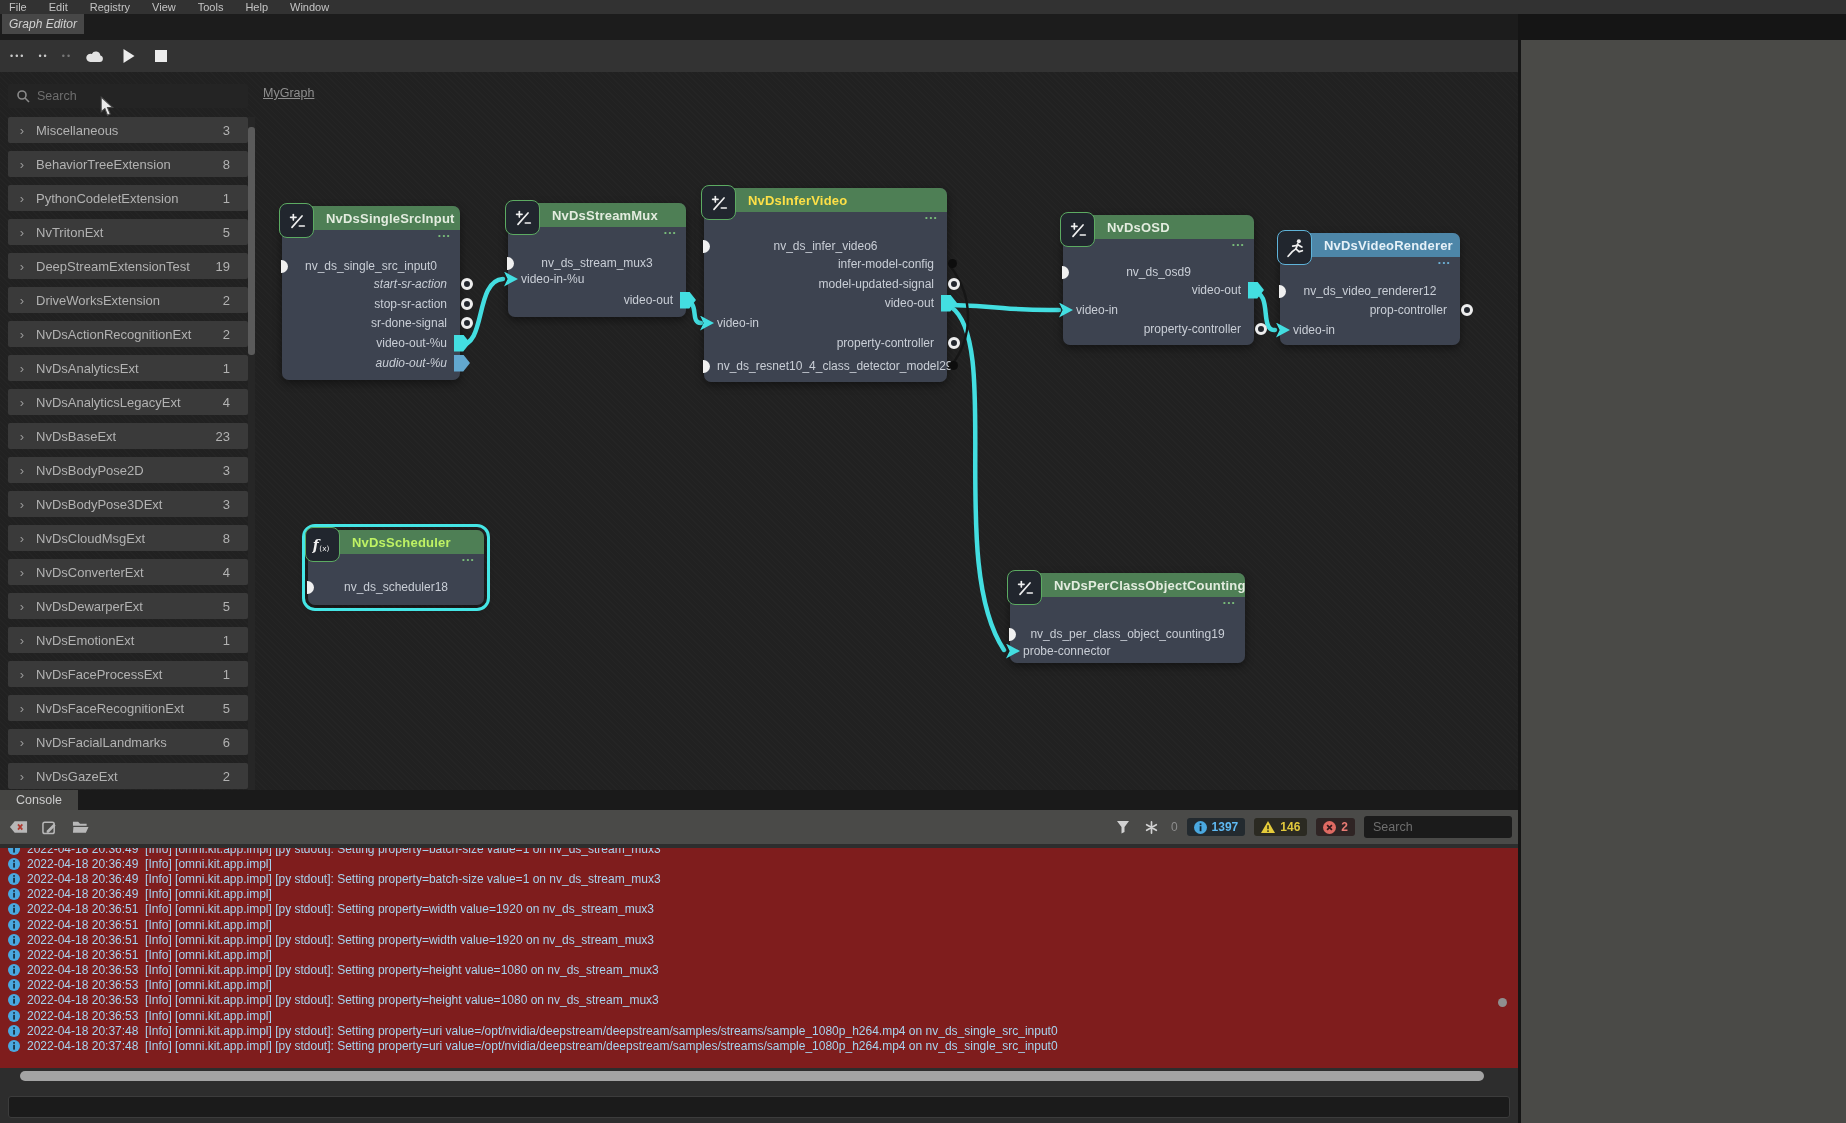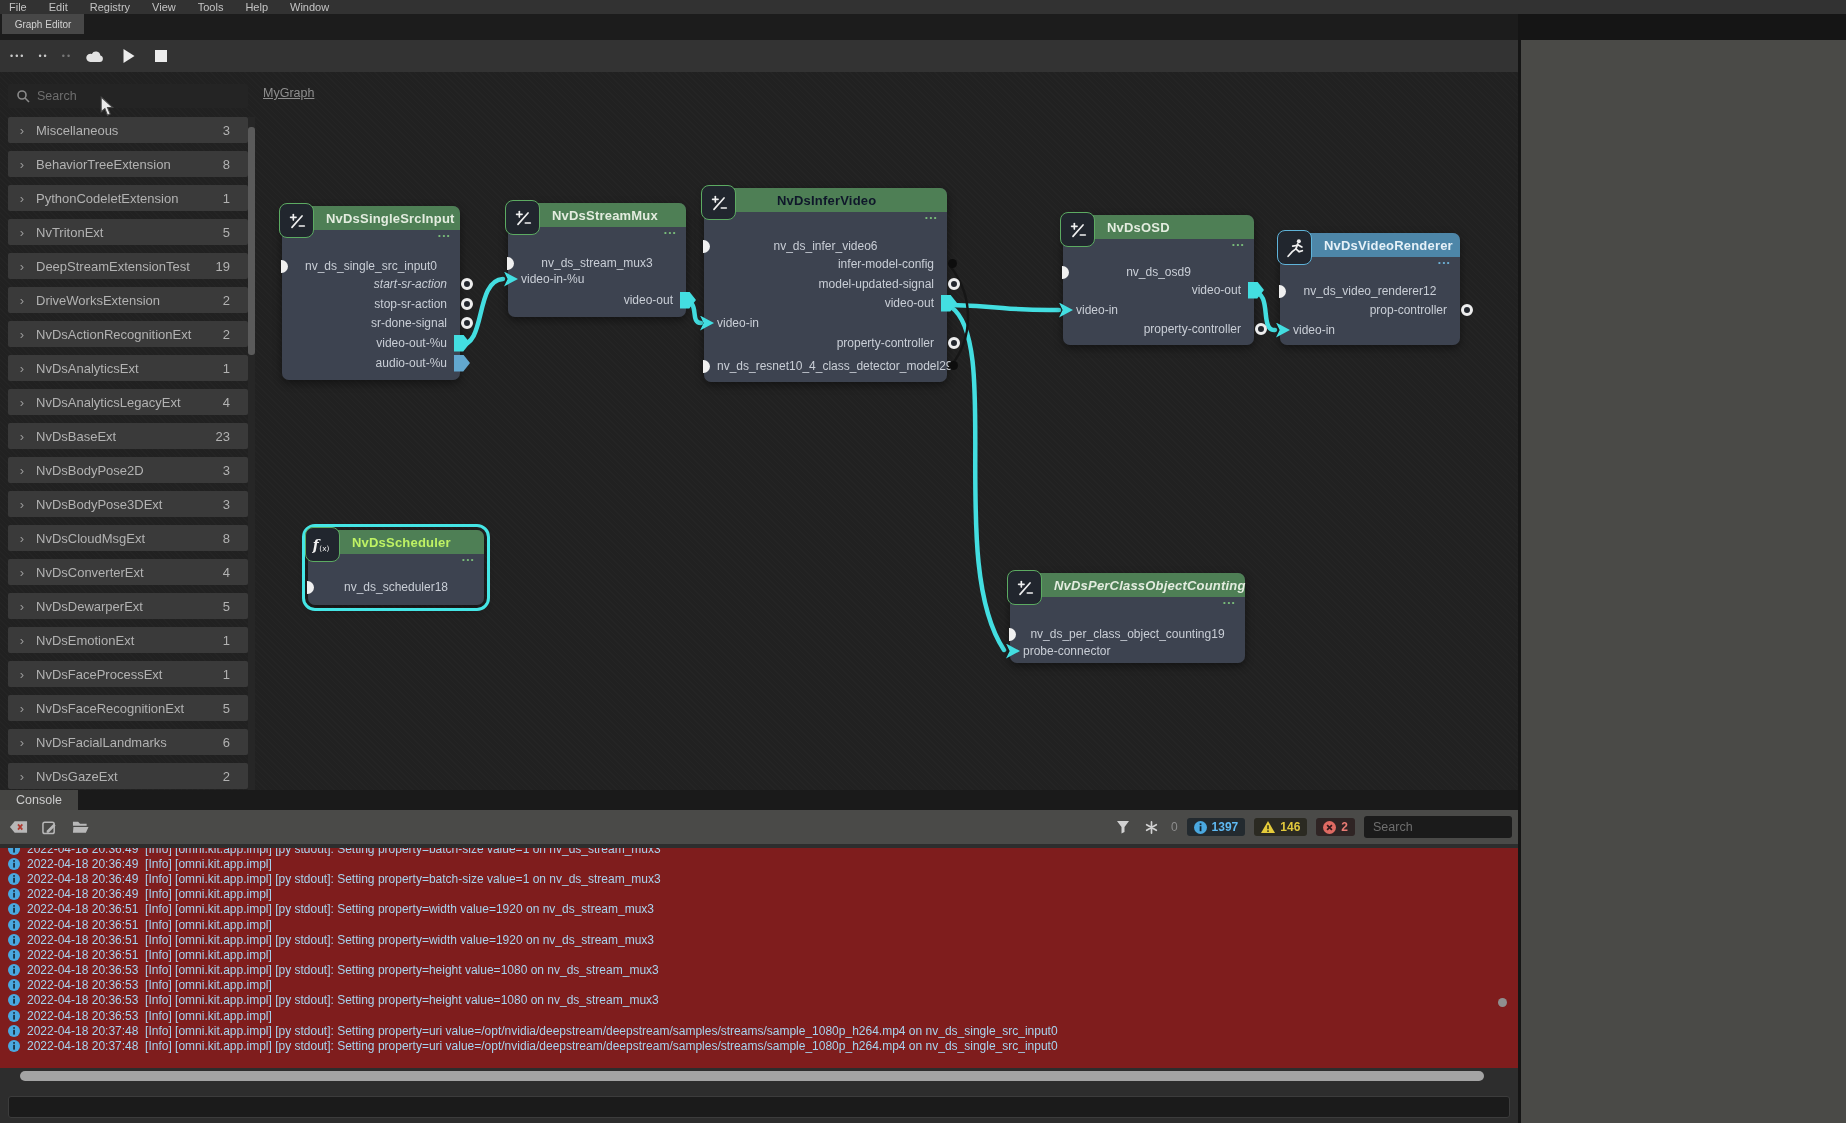--- a/index.html
+++ b/index.html
@@ -8,22 +8,22 @@
   #stage { position:absolute; inset:0; width:1846px; height:1123px; }
 
   
   #menubar { position:absolute; left:0; top:0; width:1846px; height:14px; background:#323232;
     display:flex; align-items:center; gap:22px; padding-left:9px; }
   .menu-item { font-size:11px; color:#c4c4c4; cursor:default; }
 
   
   #ws-tabrow { position:absolute; left:0; top:14px; width:1518px; height:26px; background:#1c1c1c; }
   #tab-graph-editor { position:absolute; left:2px; top:0; width:82px; height:20px; background:#474747;
-    color:#d2d2d2; font-size:10px; display:flex; align-items:center; justify-content:center;
-    border-radius:0 0 0 0; }
+    color:#d2d2d2; font-size:12px; display:flex; align-items:center; justify-content:center;
+    border-radius:0 0 0 0;font-style:italic; }
 
   
   #ws-toolbar { position:absolute; left:0; top:40px; width:1518px; height:32px; background:#333333;
     display:flex; align-items:center; gap:13px; padding-left:10px; }
   .dots-group { color:#c9c9c9; font-size:9px; letter-spacing:2px; }
   .dots-group.dim { color:#777; }
   .tb-btn { width:20px; height:18px; display:flex; align-items:center; justify-content:center; }
 
   
   #workspace { position:absolute; left:0; top:72px; width:1518px; height:718px; overflow:hidden;
@@ -167,42 +167,42 @@
                 <line x1="8" y1="5" x2="8" y2="11"></line>
                 <line x1="14.5" y1="17.5" x2="20" y2="17.5"></line>
               </svg>
             </div>
             <div class="node-dots" style="color: rgb(123, 192, 123);">•••</div>
             <div class="port port-label-center" style="top: 52px;"><span>nv_ds_single_src_input0</span><span class="marker m-half" style="top: 1.5px;"></span></div>
             <div class="port port-label-right" style="top: 70px; font-style: italic;"><span>start-sr-action</span><span class="marker m-ring" style="left: calc(100% + 1px); top: 2px;"></span></div>
             <div class="port port-label-right" style="top: 90px;"><span>stop-sr-action</span><span class="marker m-ring" style="left: calc(100% + 1px); top: 2px;"></span></div>
             <div class="port port-label-right" style="top: 109px;"><span>sr-done-signal</span><span class="marker m-ring" style="left: calc(100% + 1px); top: 2px;"></span></div>
             <div class="port port-label-right" style="top: 129px;"><span>video-out-%u</span><span class="marker m-tag" style="left: calc(100% - 6px); top: -0.5px; background: rgb(67, 222, 225);"></span></div>
-            <div class="port port-label-right" style="top: 149px;"><span>audio-out-%u</span><span class="marker m-tag" style="left: calc(100% - 6px); top: -0.5px; background: rgb(98, 168, 207);"></span></div>
+            <div class="port port-label-right" style="top: 149px; font-style: italic;"><span>audio-out-%u</span><span class="marker m-tag" style="left: calc(100% - 6px); top: -0.5px; background: rgb(98, 168, 207);"></span></div>
           </div>
           <div class="node" style="left: 508px; top: 203px; width: 178px; height: 114px;">
             <div class="node-header" style="background: rgb(78, 127, 85);">
               <span class="node-title" style="color: rgb(227, 236, 223);">NvDsStreamMux</span>
             </div>
             <div class="icon-box" style="border-color: rgb(92, 171, 98);">
               <svg width="22" height="22" viewBox="0 0 24 24" stroke="#f0f0f0" stroke-width="1.8" stroke-linecap="round" fill="none">
                 <line x1="17.5" y1="6.5" x2="6.5" y2="19"></line>
                 <line x1="5" y1="8" x2="11" y2="8"></line>
                 <line x1="8" y1="5" x2="8" y2="11"></line>
                 <line x1="14.5" y1="17.5" x2="20" y2="17.5"></line>
               </svg>
             </div>
             <div class="node-dots" style="color: rgb(123, 192, 123);">•••</div>
             <div class="port port-label-center" style="top: 52px;"><span>nv_ds_stream_mux3</span><span class="marker m-half" style="top: 1.5px;"></span></div>
             <div class="port port-label-left" style="top: 68px;"><span>video-in-%u</span><span class="marker m-arrow" style="left: -4px; top: 0.5px; background: rgb(67, 222, 225);"></span></div>
             <div class="port port-label-right" style="top: 89px;"><span>video-out</span><span class="marker m-tag" style="left: calc(100% - 6px); top: -0.5px; background: rgb(67, 222, 225);"></span></div>
           </div>
           <div class="node" style="left: 704px; top: 188px; width: 243px; height: 194px;">
             <div class="node-header" style="background: rgb(78, 127, 85);">
-              <span class="node-title" style="color: #0f172a; margin-left: 29px;">NvDsInferVideo</span>
+              <span class="node-title" style="color: #fde047;">NvDsInferVideo</span>
             </div>
             <div class="icon-box" style="border-color: rgb(92, 171, 98);">
               <svg width="22" height="22" viewBox="0 0 24 24" stroke="#f0f0f0" stroke-width="1.8" stroke-linecap="round" fill="none">
                 <line x1="17.5" y1="6.5" x2="6.5" y2="19"></line>
                 <line x1="5" y1="8" x2="11" y2="8"></line>
                 <line x1="8" y1="5" x2="8" y2="11"></line>
                 <line x1="14.5" y1="17.5" x2="20" y2="17.5"></line>
               </svg>
             </div>
             <div class="node-dots" style="color: rgb(123, 192, 123);">•••</div>
@@ -259,21 +259,21 @@
               <svg width="24" height="20" viewBox="0 0 26 20">
                 <text x="2" y="15" font-size="15" font-style="italic" font-weight="bold" fill="#f0f0f0" font-family="DejaVu Serif, serif">f</text>
                 <text x="9" y="17" font-size="8" fill="#f0f0f0" font-family="DejaVu Sans, sans-serif">(x)</text>
               </svg>
             </div>
             <div class="node-dots" style="color: rgb(123, 192, 123);">•••</div>
             <div class="port port-label-center" style="top: 49px;"><span>nv_ds_scheduler18</span><span class="marker m-half" style="top: 1.5px;"></span></div>
           </div>
           <div class="node" style="left: 1010px; top: 573px; width: 235px; height: 90px;">
             <div class="node-header" style="background: rgb(78, 127, 85);">
-              <span class="node-title" style="color: rgb(227, 236, 223); font-style: italic;">NvDsPerClassObjectCounting</span>
+              <span class="node-title" style="color: rgb(227, 236, 223);">NvDsPerClassObjectCounting</span>
             </div>
             <div class="icon-box" style="border-color: rgb(92, 171, 98);">
               <svg width="22" height="22" viewBox="0 0 24 24" stroke="#f0f0f0" stroke-width="1.8" stroke-linecap="round" fill="none">
                 <line x1="17.5" y1="6.5" x2="6.5" y2="19"></line>
                 <line x1="5" y1="8" x2="11" y2="8"></line>
                 <line x1="8" y1="5" x2="8" y2="11"></line>
                 <line x1="14.5" y1="17.5" x2="20" y2="17.5"></line>
               </svg>
             </div>
             <div class="node-dots" style="color: rgb(123, 192, 123);">•••</div>

